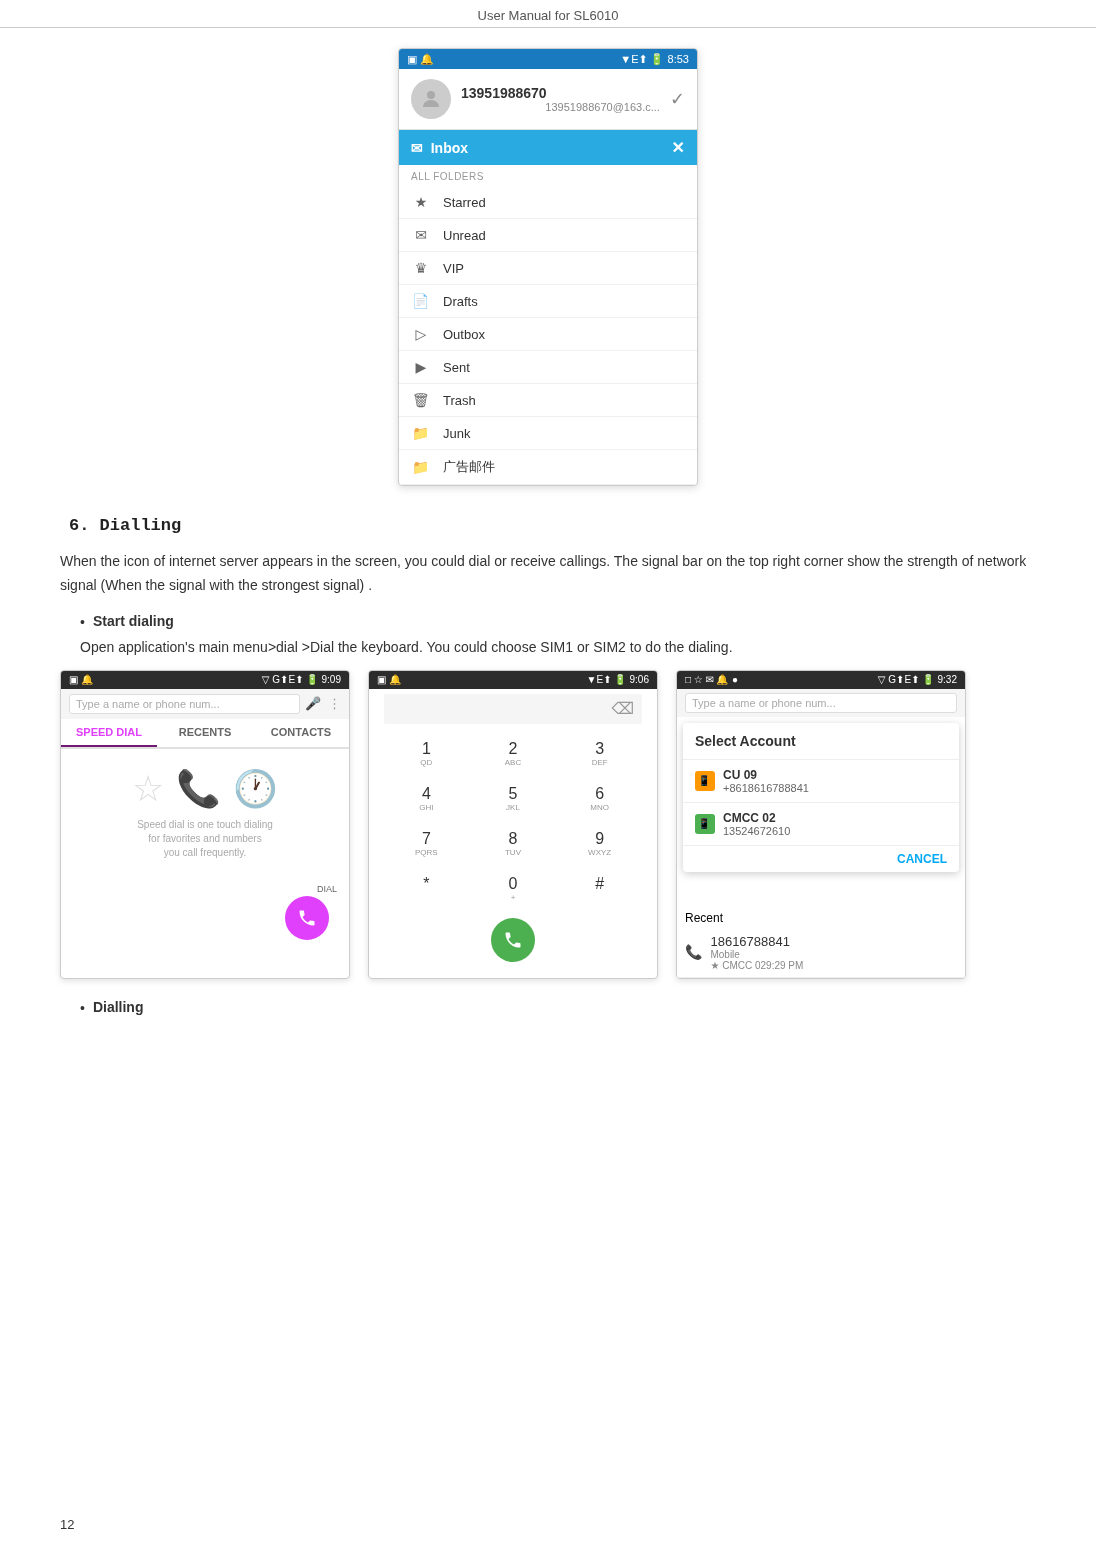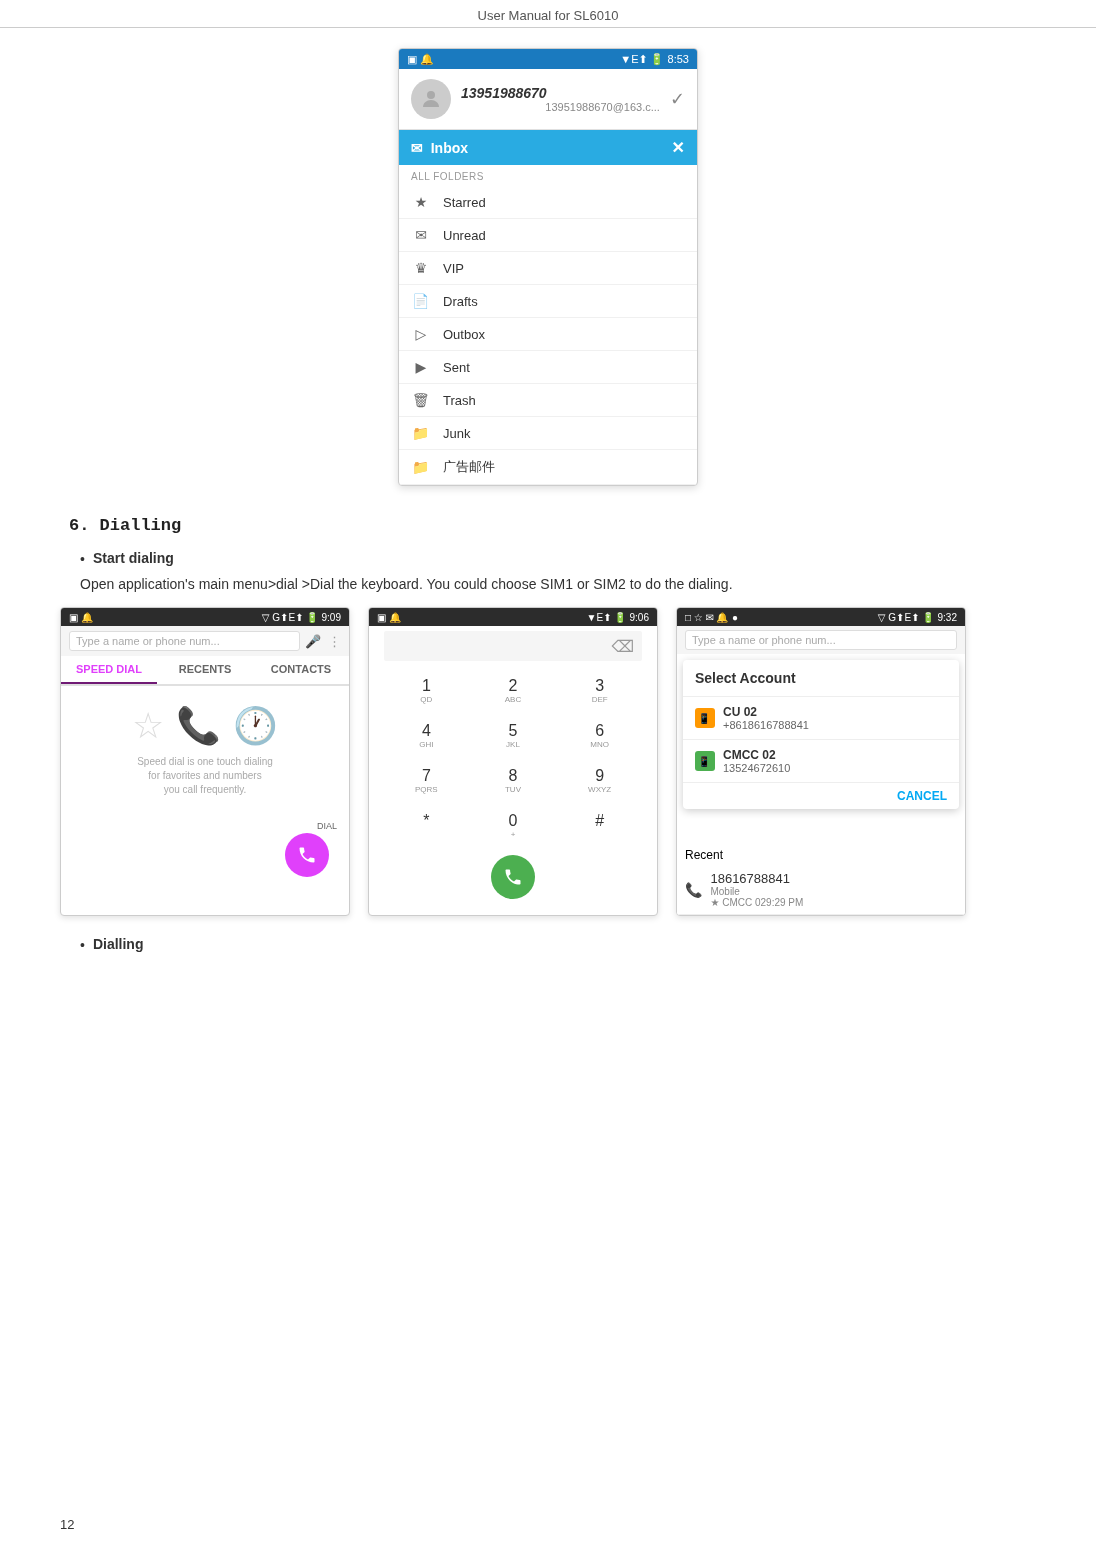--- a/index.html
+++ b/index.html
@@ -67,21 +67,21 @@
       border-radius: 50%;
       background: #ccc;
       display: flex;
       align-items: center;
       justify-content: center;
       font-size: 18px;
       color: #888;
       flex-shrink: 0;
     }
     .contact-info { flex: 1; }
-    .contact-name { font-size: 14px; font-weight: bold; color: #333; font-style: italic; }
+    .contact-name { font-size: 14px; font-weight: bold; color: #333; }
     .contact-email { font-size: 11px; color: #888; text-align: right; }
     .check-icon { color: #888; font-size: 18px; }
 
     
     .inbox-tab {
       background: #29abe2;
       color: #fff;
       display: flex;
       align-items: center;
       padding: 8px 12px;
@@ -476,20 +476,21 @@
           <span class="folder-item-icon">📁</span>
           <span class="folder-item-label">广告邮件</span>
         </div>
       </div>
     </div>
   </div>
 
   <div>
     <div class="section-title">6. Dialling</div>
 
+    <div class="section-body">When the icon of internet server appears in the screen, you could dial or receive callings. The signal bar on the top right corner show the strength of network signal (When the signal with the strongest signal) .</div>
 
     <div class="bullet-item">
       <span class="bullet-dot">•</span>
       <span class="bullet-text">Start dialing</span>
     </div>
     <div class="sub-text">
       Open application's main menu&gt;dial &gt;Dial the keyboard. You could choose SIM1 or SIM2 to do the dialing.
     </div>
 
     <div class="phones-row">
@@ -617,21 +618,21 @@
           </div>
         </div>
 
 
         <div class="select-account-dialog">
           <div class="dialog-title">Select Account</div>
 
           <div class="dialog-account-item">
             <div class="acct-icon acct-orange">📱</div>
             <div class="acct-info">
-              <div class="acct-name">CU 02</div>
+              <div class="acct-name">CU 09</div>
               <div class="acct-number">+8618616788841</div>
             </div>
           </div>
 
           <div class="dialog-account-item">
             <div class="acct-icon acct-green">📱</div>
             <div class="acct-info">
               <div class="acct-name">CMCC 02</div>
               <div class="acct-number">13524672610</div>
             </div>

